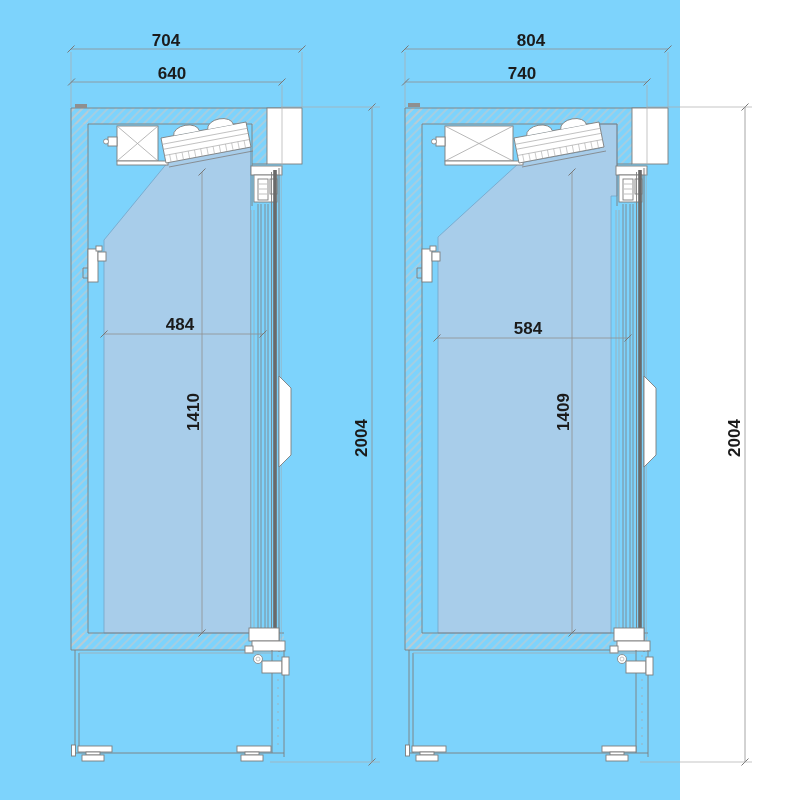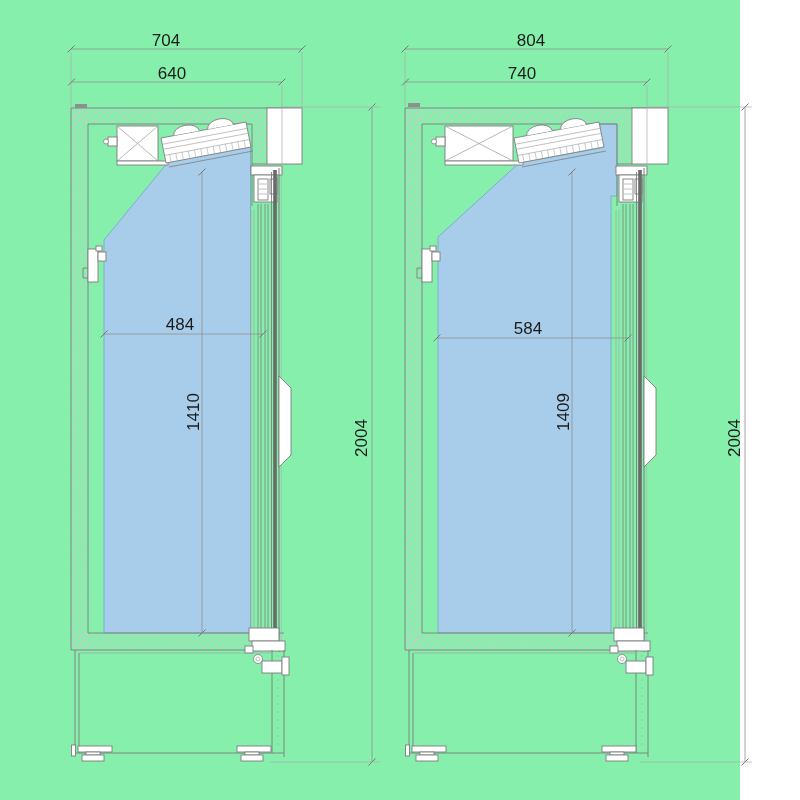--- a/index.html
+++ b/index.html
@@ -1,16 +1,16 @@
 <!DOCTYPE html>
 <html><head>
 <meta charset="utf-8">
 <style>
   html,body{margin:0;padding:0;background:#ffffff;}
-  .stage{width:740px;height:800px;position:relative;background:#86efac;}
+  .stage{width:680px;height:800px;position:relative;background:#7dd3fc;font-weight:bold;}
   svg{display:block;}
   text.dim{font-family:"Liberation Sans",sans-serif;font-size:17px;fill:#1b1b1b;}
 </style>
 </head>
 <body>
 
 <div class="stage">
 <svg id="svg" width="800" height="800" viewBox="0 0 800 800">
   <defs>
     <pattern id="hatch" width="6" height="6" patternUnits="userSpaceOnUse" patternTransform="rotate(45)">

